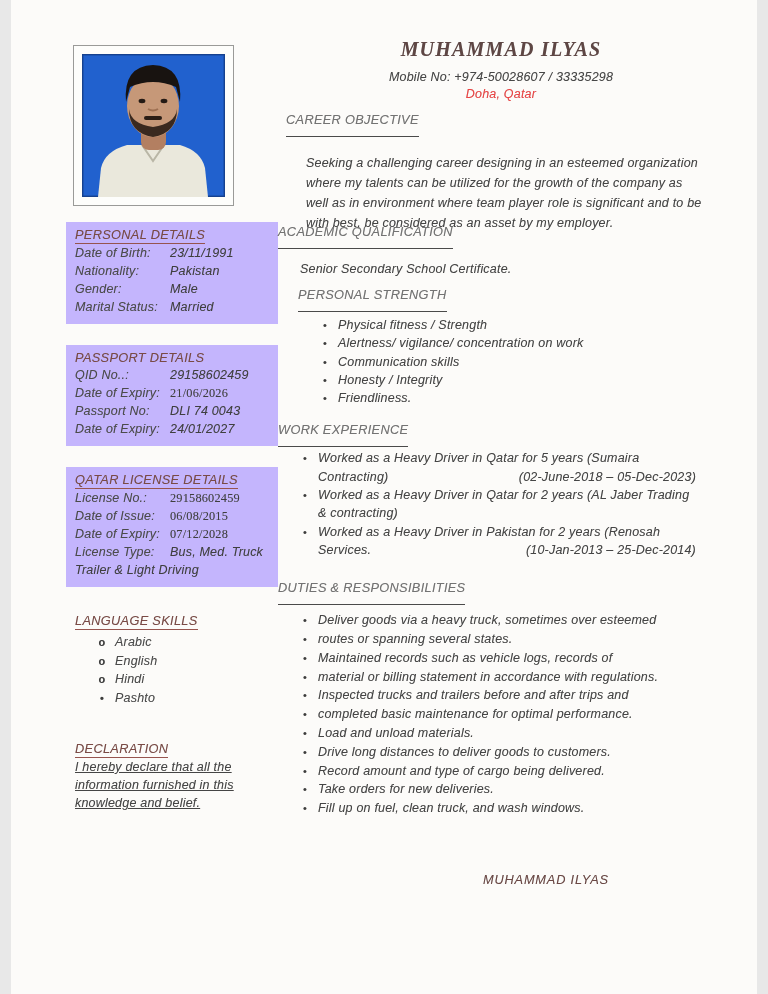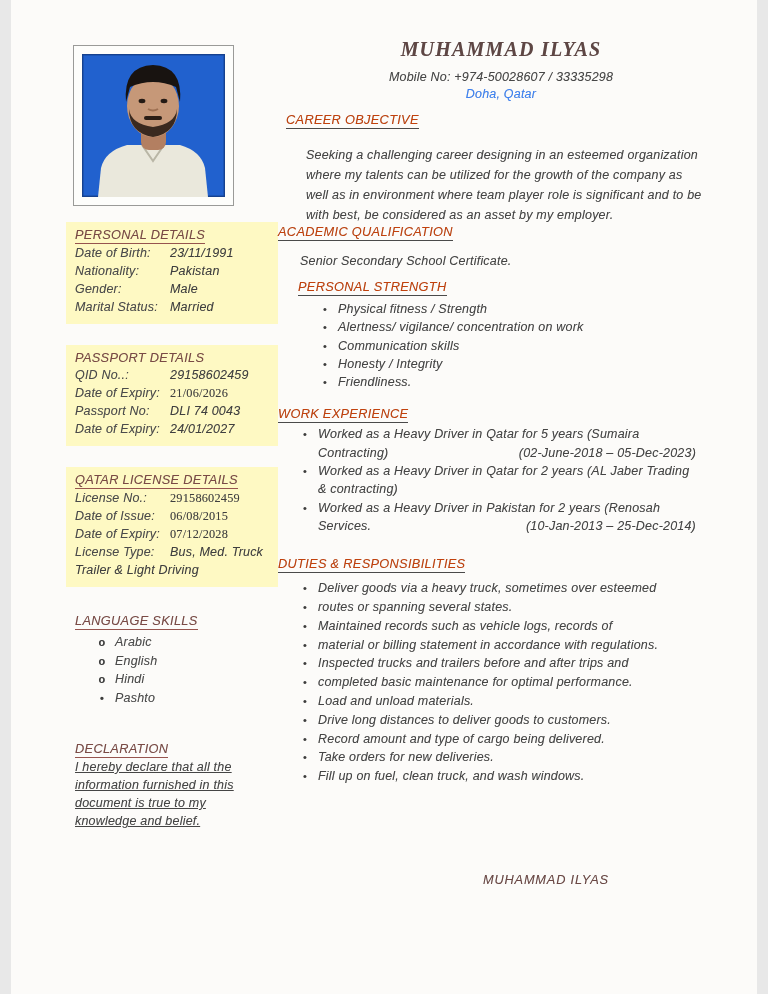--- a/index.html
+++ b/index.html
@@ -17,39 +17,39 @@
     background:#fdfdfb; border:1px solid #9a9a98; padding:8px;
   }
   .photo-frame svg { display:block; width:100%; height:100%; }
   
   .header { position:absolute; left:260px; top:38px; width:460px; text-align:center; }
   .name {
     font-family:"Liberation Serif", serif; font-style:italic; font-weight:600;
     font-size:20px; color:#5e4644; letter-spacing:1.2px;
   }
   .contact { margin-top:9px; color:#474747; }
-  .loc { margin-top:3px; color:#3b82f6; }
+  .loc { margin-top:3px; color:#ef4444; }
   
   .rhead {
-    font-size:12.8px; font-weight:400; color:#c2410c;
-    display:inline-block; border-bottom:1.2px solid #4a4a4a; padding-bottom:1px;
+    font-size:12.8px; font-weight:400; color:#737373;
+    display:inline-block; border-bottom:1.2px solid #4a4a4a; padding-bottom:9px;
     letter-spacing:.3px;
   }
   .lhead {
     font-size:12.8px; font-weight:400; color:#7a4a45; letter-spacing:.3px;
     display:inline-block; padding-bottom:1px;
   }
   .lhead.ul { border-bottom:1.2px solid #96544e; }
   
   .objective { position:absolute; left:275px; top:112px; width:432px; }
   .objective p { margin:16px 0 0 20px; width:402px; line-height:20px; color:#454545; }
   
   .left-col { position:absolute; left:55px; top:222px; width:212px; }
   .lsec { margin-bottom:21px; padding:5px 6px 8px 9px; }
-  .lsec.boxed { background:#fef9c3; }
+  .lsec.boxed { background:#c4b5fd; }
   .row { display:flex; line-height:18px; }
   .lab { min-width:95px; }
   .val { color:#3f3f3f; }
   .val.serif { font-family:"Liberation Serif", serif; font-style:normal; font-size:12.3px; }
   .wrapline { line-height:18px; color:#3f3f3f; }
   .langs { margin-top:3px; }
   .lang-row { display:flex; line-height:18.5px; }
   .lang-b { width:26px; margin-left:14px; text-align:center; font-style:normal; font-weight:700; font-size:11px; color:#3c3c3c; }
   .decl-line { line-height:18px; text-decoration:underline; color:#454545; }
   .decl .lhead { margin-bottom:0; }
@@ -189,21 +189,20 @@
           <span class="lang-b">•</span>
           <span>Pashto</span>
         </div>
       </div>
     </div>
 
     <div class="lsec decl">
       <span class="lhead ul">DECLARATION</span>
       <div class="decl-line">I hereby declare that all the</div>
       <div class="decl-line">information furnished in this</div>
-      <div class="decl-line">document is true to my</div>
       <div class="decl-line">knowledge and belief.</div>
     </div>
   </div>
 
   <div class="right-col">
 
     <div>
       <span class="rhead">ACADEMIC QUALIFICATION</span>
       <div class="acad-body">Senior Secondary School Certificate.</div>
     </div>

